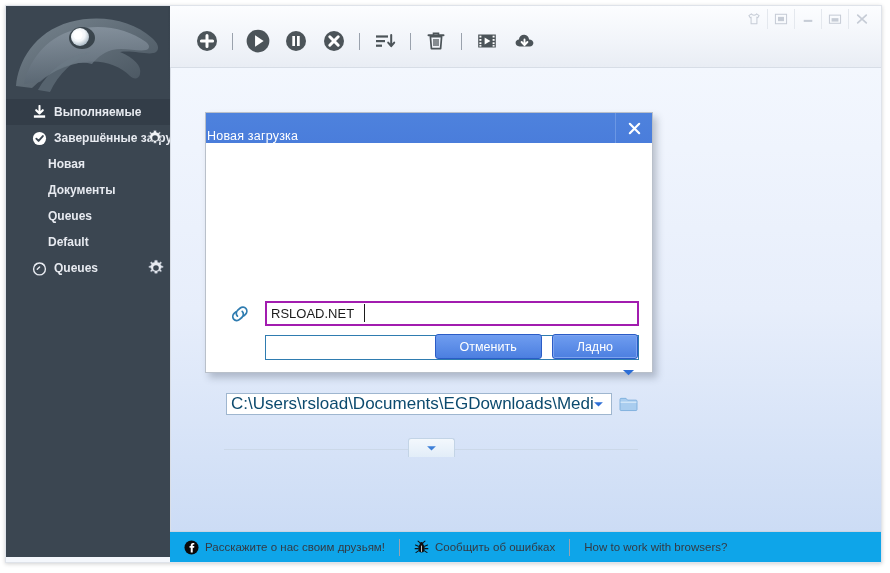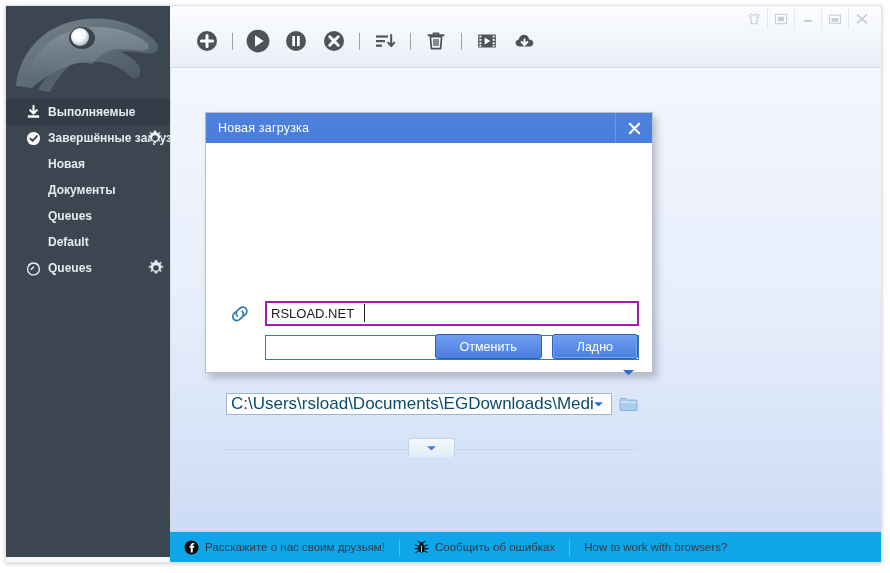--- a/index.html
+++ b/index.html
@@ -42,21 +42,21 @@
     overflow: hidden;
   }
   .logo-area svg { position: absolute; left: 2px; top: -2px; }
 
   .nav-list { position: relative; margin-top: 3px; }
   .nav-item {
     position: relative;
     height: 26px;
     display: flex;
     align-items: center;
-    padding-left: 18px;
+    padding-left: 24px;
     box-sizing: border-box;
     color: #e7eaf0;
     font-size: 12px;
     font-weight: bold;
     white-space: nowrap;
     overflow: hidden;
   }
   .nav-item.selected { background: #333d48; }
   .nav-item.child { padding-left: 42px; }
   .nav-ico {
@@ -155,22 +155,22 @@
     width: 448px; height: 261px;
     background: #ffffff;
     border: 1px solid #b9c0ca;
     box-shadow: 4px 5px 7px rgba(40,50,70,.26);
     box-sizing: border-box;
   }
   .dlg-title {
     position: relative;
     height: 30px;
     background: linear-gradient(180deg,#4e82dd 0%,#4a7ddb 100%);
-    display: flex; align-items: center;
-    padding-left: 12px;
+    display: flex; align-items: flex-end;
+    padding-left: 1px;
     box-sizing: border-box;
   }
   .dlg-title-text {
     color: #ffffff;
     font-size: 12.5px;
     letter-spacing: .2px;
   }
   .dlg-close {
     position: absolute;
     right: 0; top: 0;

